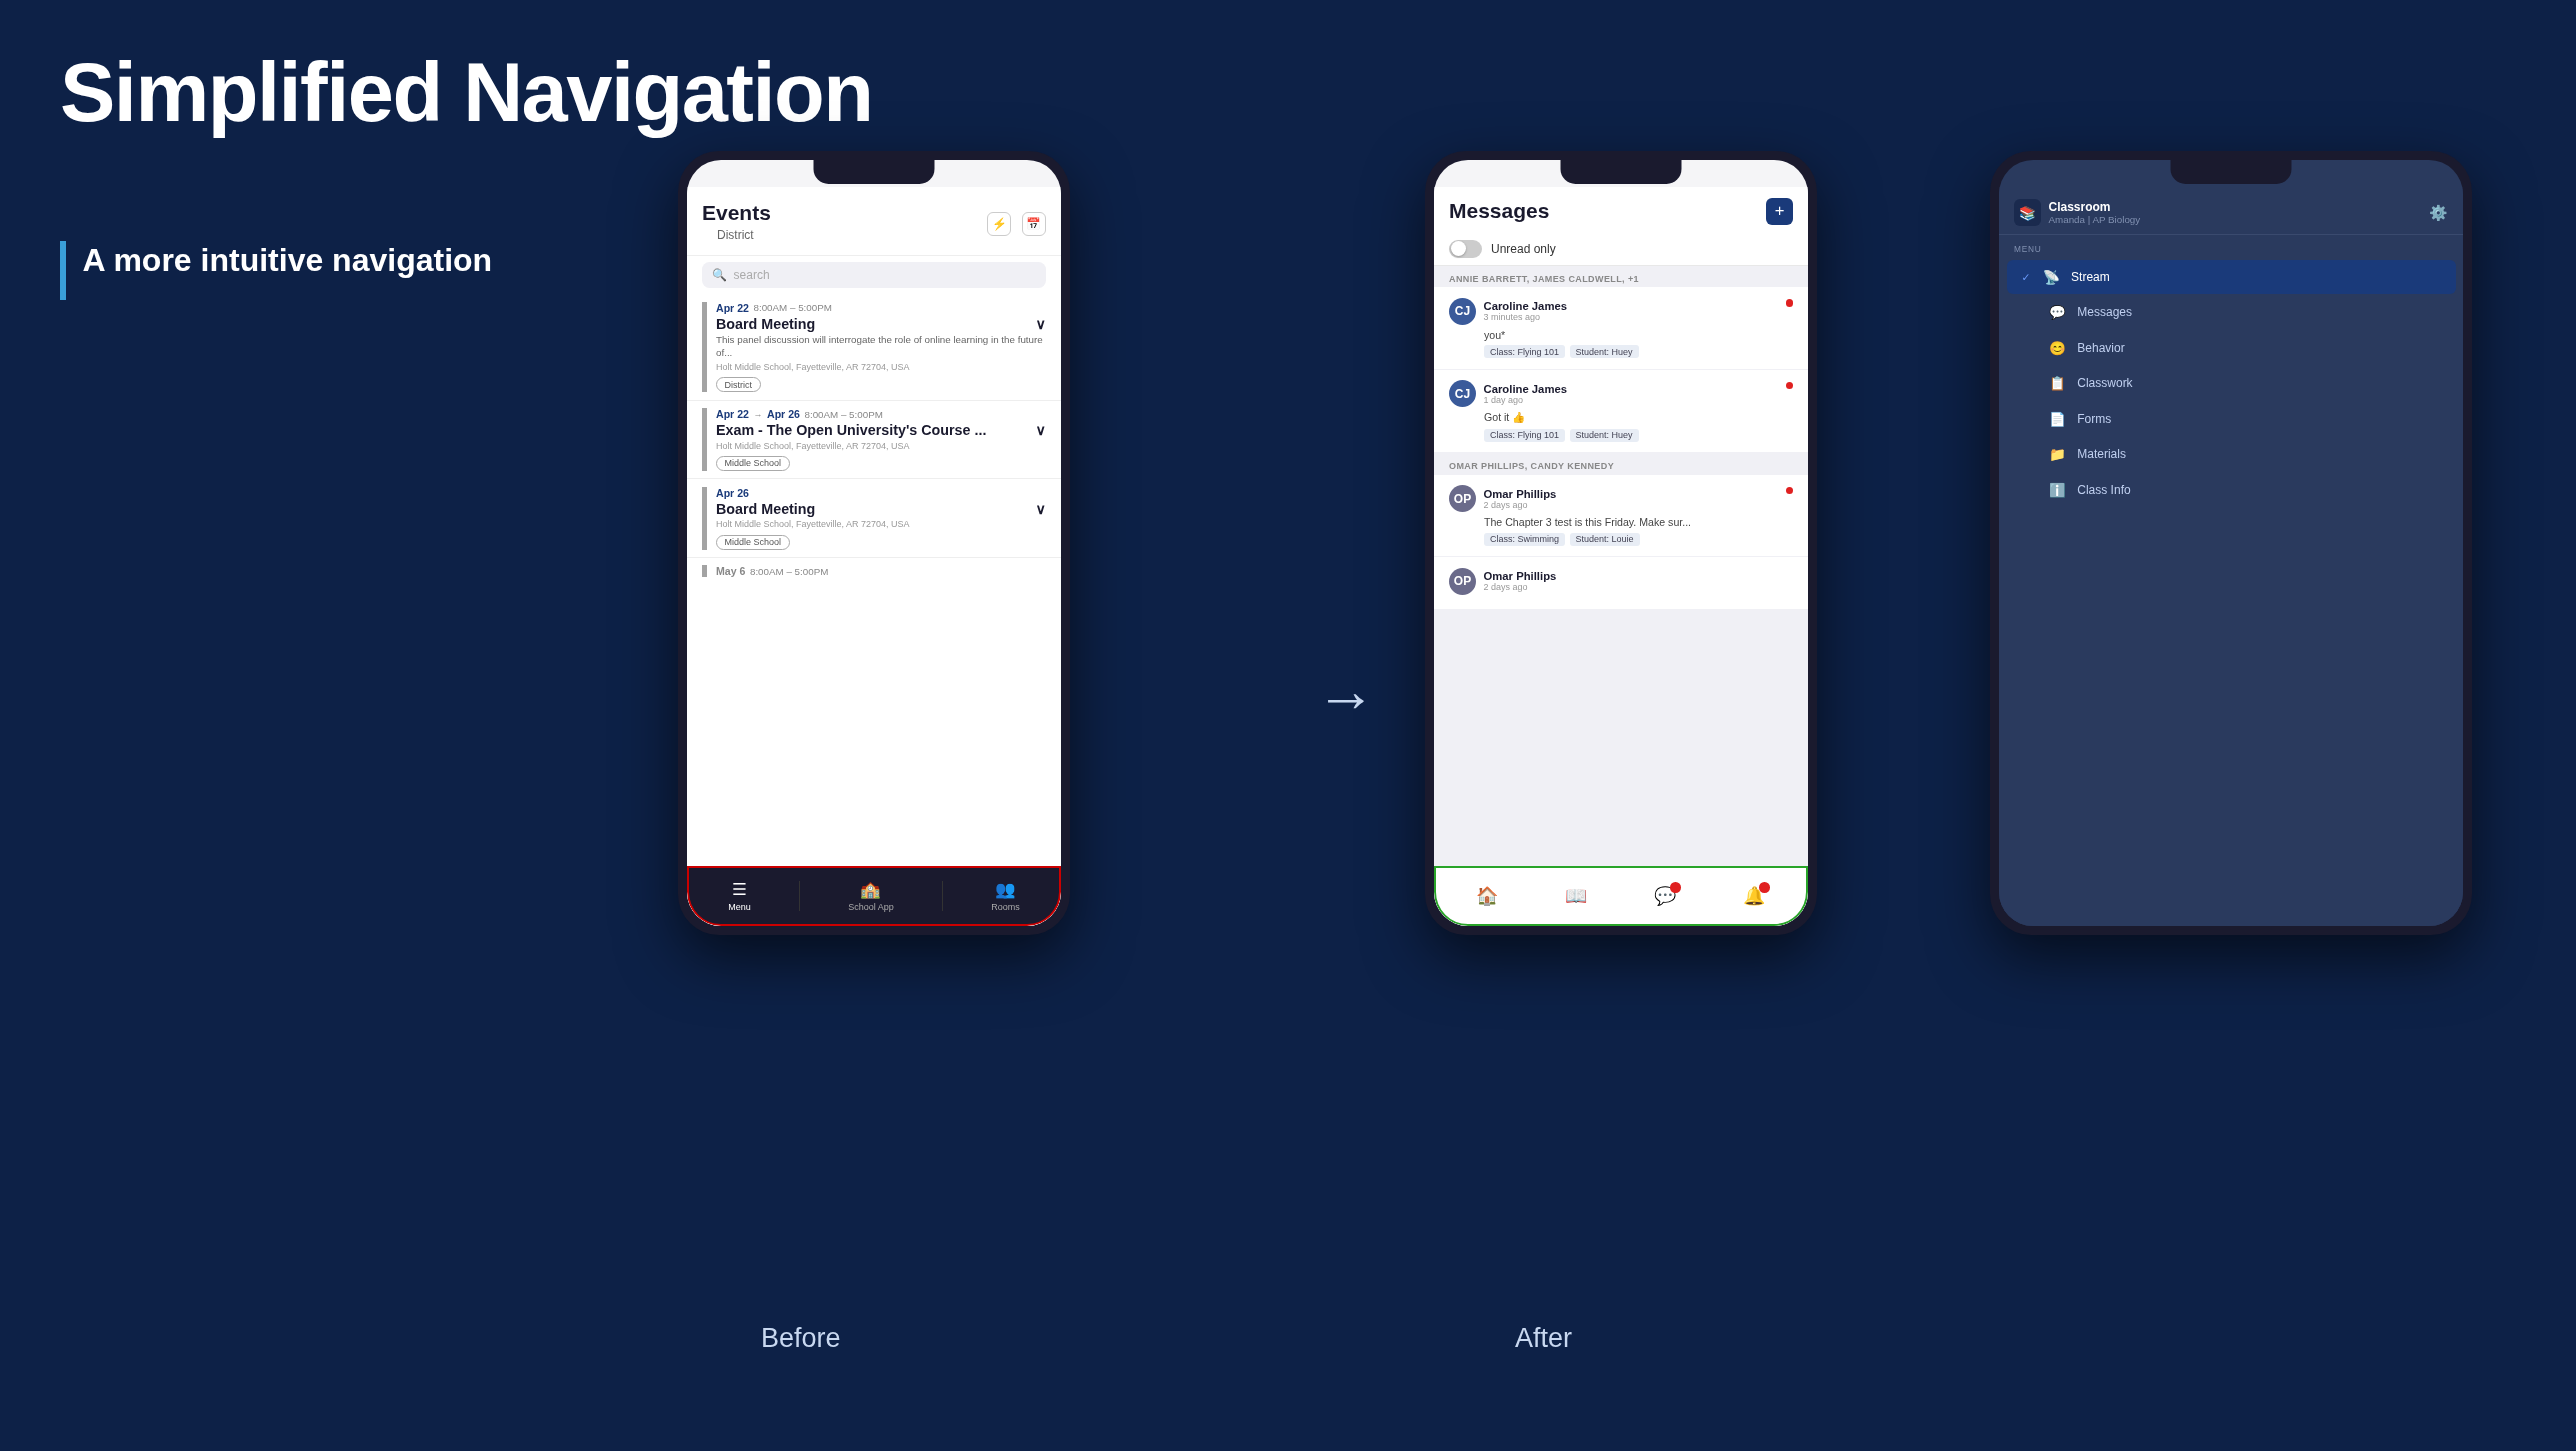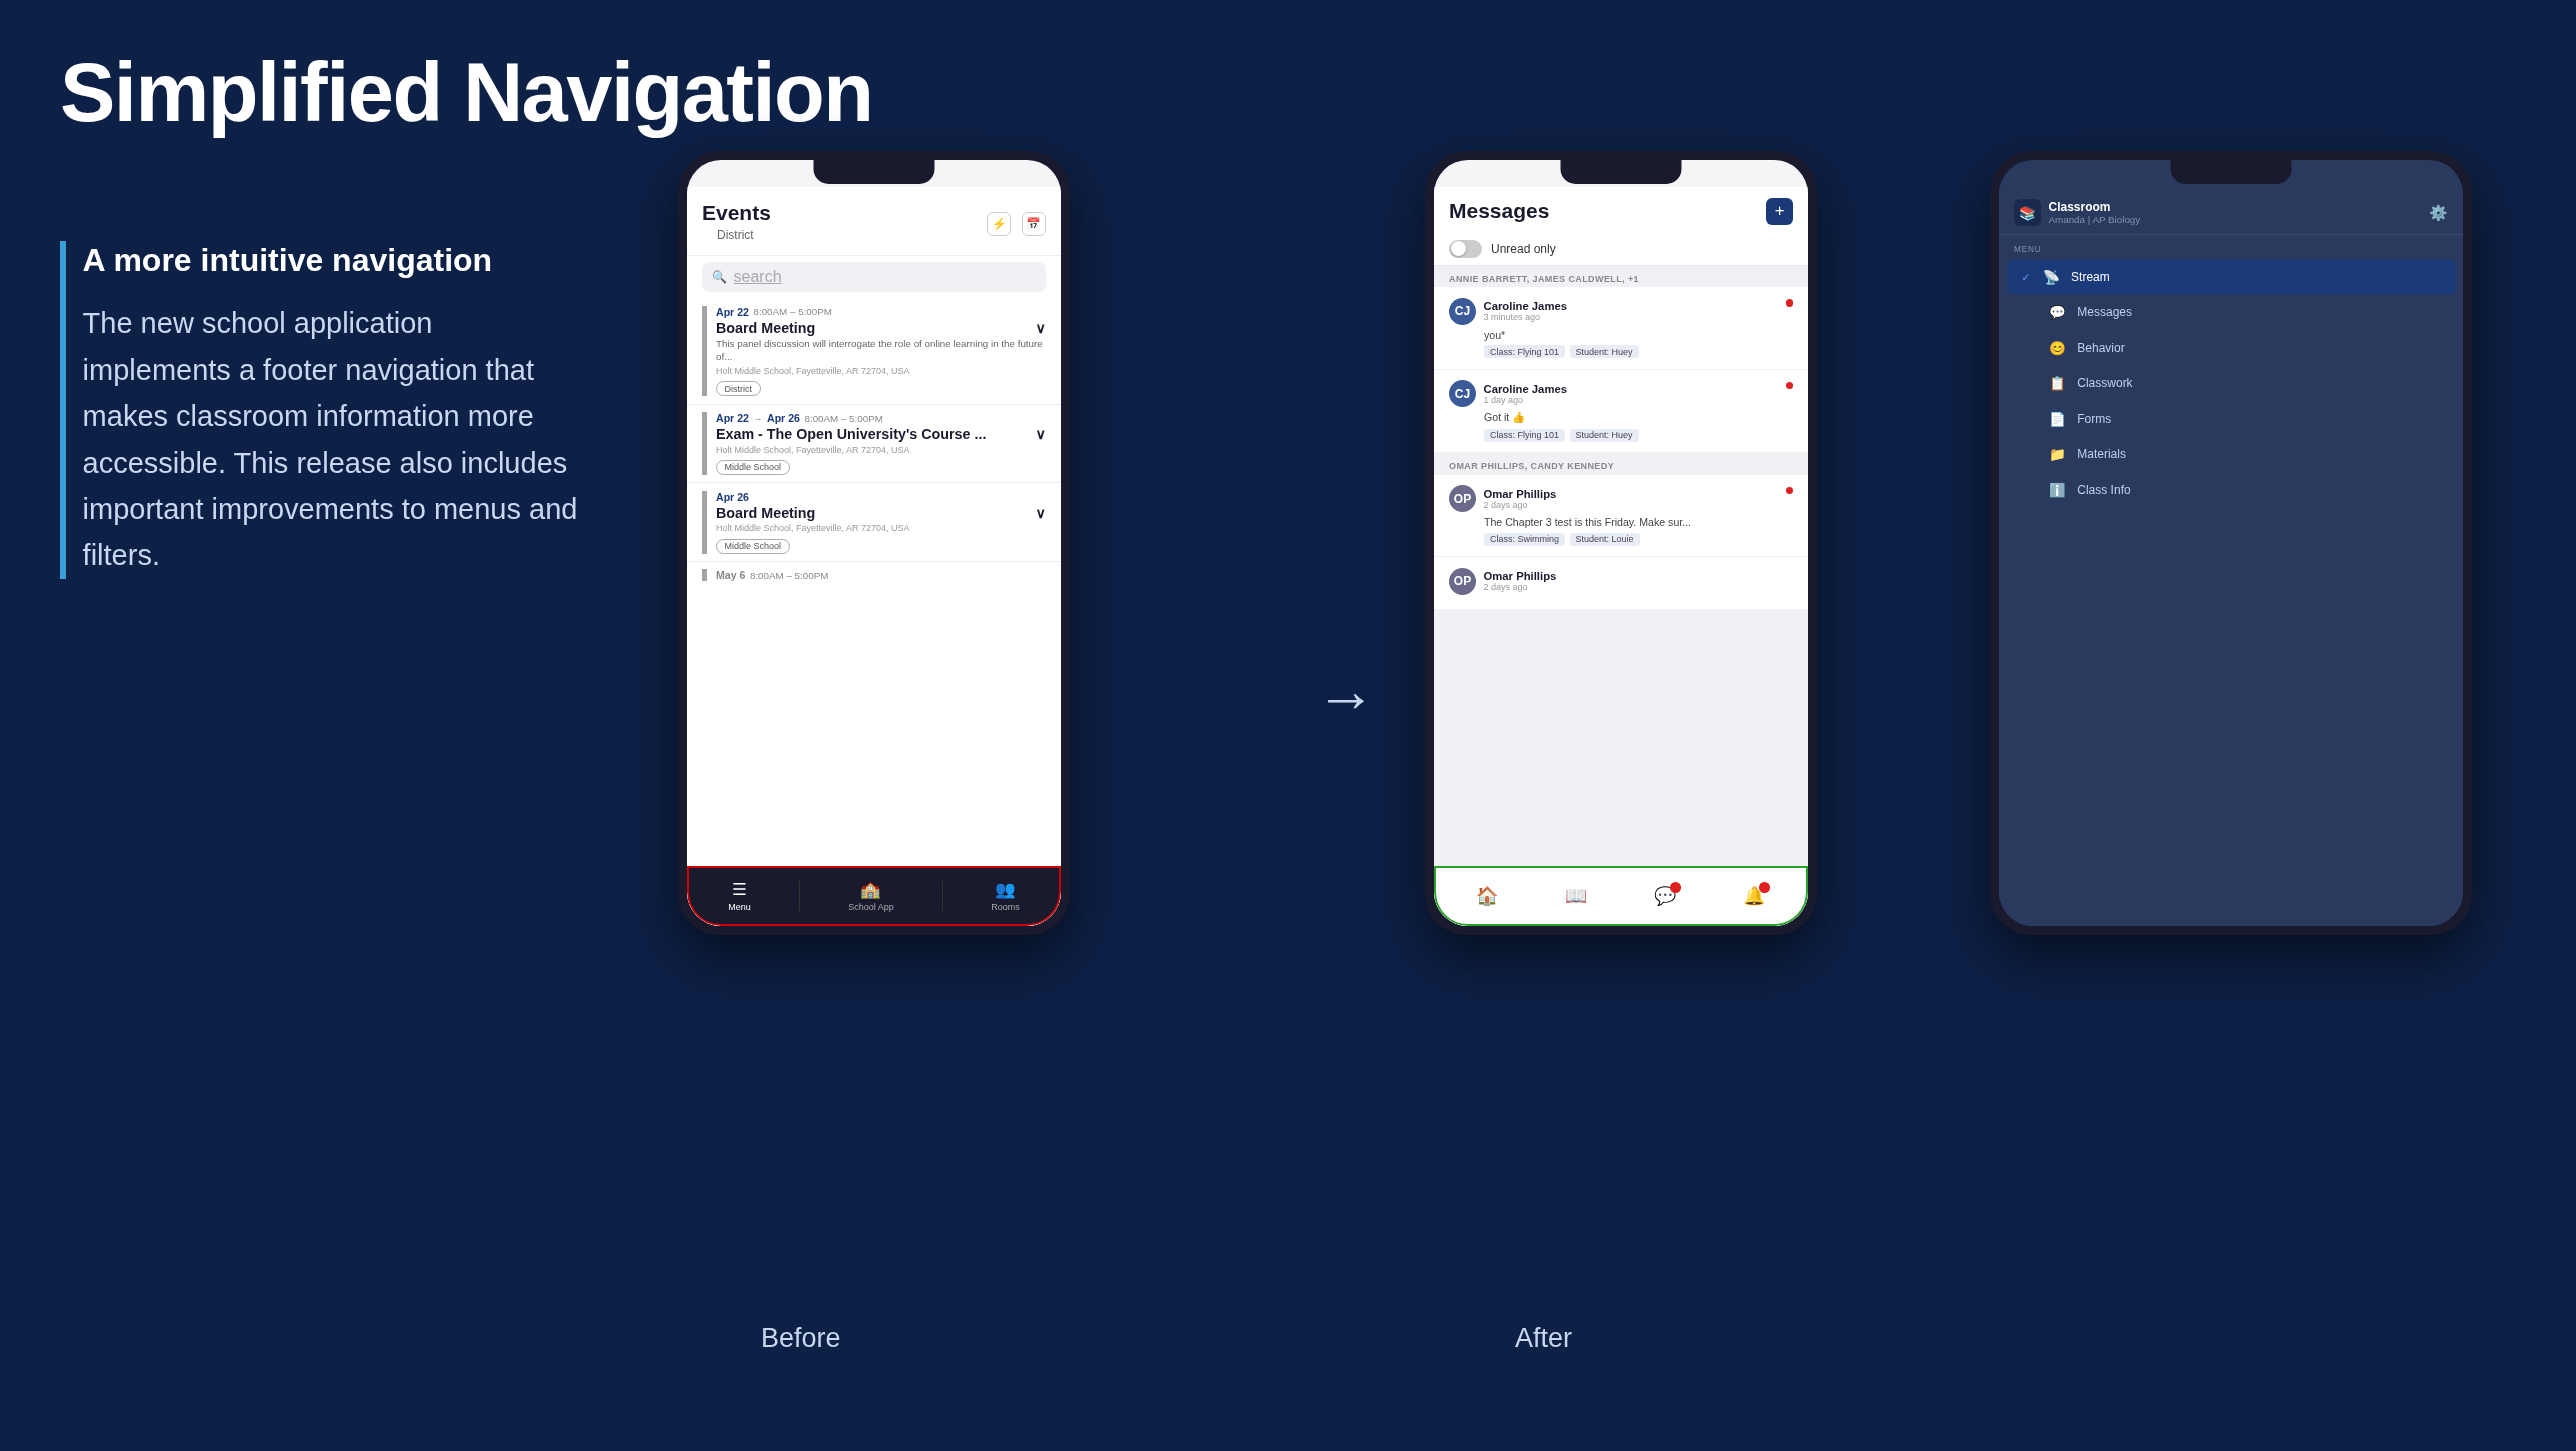--- a/index.html
+++ b/index.html
@@ -151,21 +151,21 @@
     .p1-search {
       margin: 6px 15px;
       display: flex;
       align-items: center;
       background: #f0f0f5;
       border-radius: 7.5px;
       padding: 6px 10.6px;
       gap: 6px;
     }
     .p1-search-icon { color: #999; font-size: 12px; }
-    .p1-search-text { font-size: 16px; color: #aaa; text-decoration: underline; }
+    .p1-search-text { font-size: 12px; color: #aaa; }
 
     .p1-events-list { overflow: hidden; }
     .p1-event {
       border-left: 5px solid #a3a3a3;
       margin: 7.5px 15px;
       padding-left: 9px;
     }
     .p1-event-date {
       font-size: 10.6px;
       font-weight: 700;
@@ -514,21 +514,20 @@
   </style>
 </head>
 <body>
 
 <h1 class="main-heading">Simplified Navigation</h1>
 
 <div class="left-section">
   <div class="left-accent"></div>
   <div class="left-content">
     <div class="left-title">A more intuitive navigation</div>
-    <div class="left-body">The new school application implements a footer navigation that makes classroom information more accessible. This release also includes important improvements to menus and filters.</div>
   </div>
 </div>
 
 <div class="arrow-container">→</div>
 
 <div class="phone1">
   <div class="phone1-inner">
     <div class="phone-notch"></div>
     <div class="phone1-screen">
 

